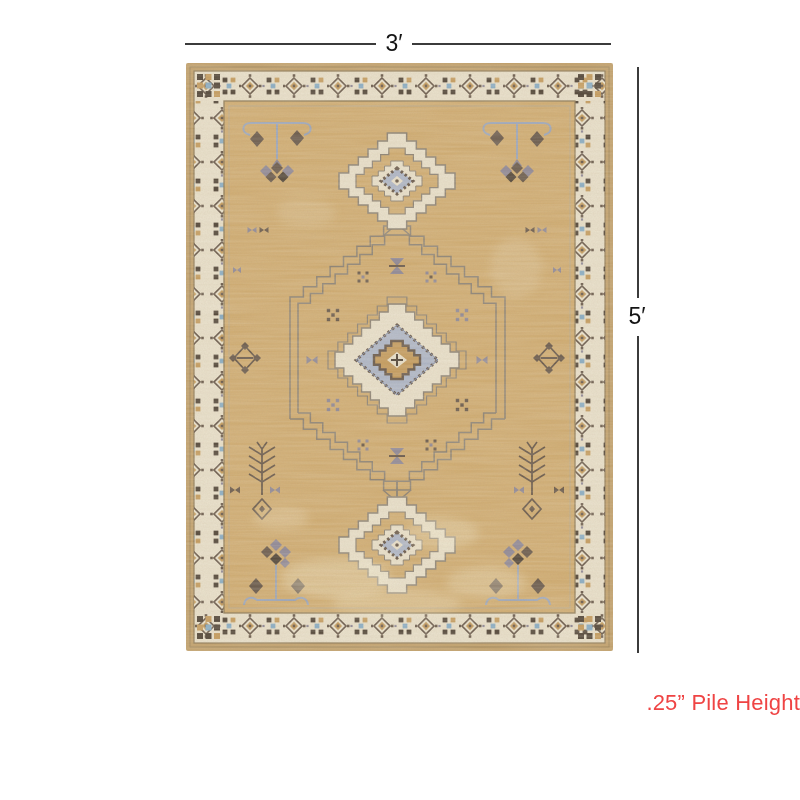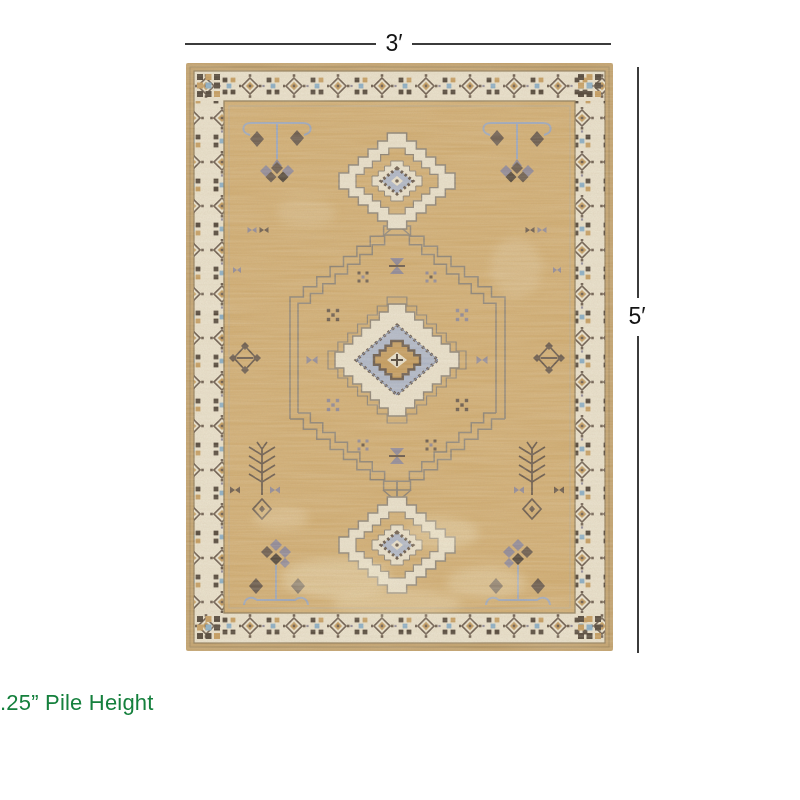--- a/index.html
+++ b/index.html
@@ -12,22 +12,22 @@
   .dim-line{position:absolute;background:#3b3b3b;}
   .dim-line.h{height:2px;}
   .dim-line.v{width:2px;}
   .dim-label{
     position:absolute;color:#141414;font-size:23px;line-height:1;
     text-align:center;font-weight:400;
   }
   #dim-top-label{left:374px;top:32px;width:40px;}
   #dim-right-label{left:618px;top:305px;width:38px;}
   #pile-label{
-    position:absolute;left:0;right:0;top:690px;text-align:left;
-    color:#15803d;font-size:22px;letter-spacing:.2px;
+    position:absolute;left:0;right:0;top:690px;text-align:right;
+    color:#ef4444;font-size:22px;letter-spacing:.2px;
   }
   #rug-svg{position:absolute;left:186px;top:63px;}
 </style>
 </head>
 <body>
 
 <div class="stage">
 
   <div class="dim-line h" style="left:185px;top:43px;width:191px;"></div>
   <div class="dim-label" id="dim-top-label">3′</div>

